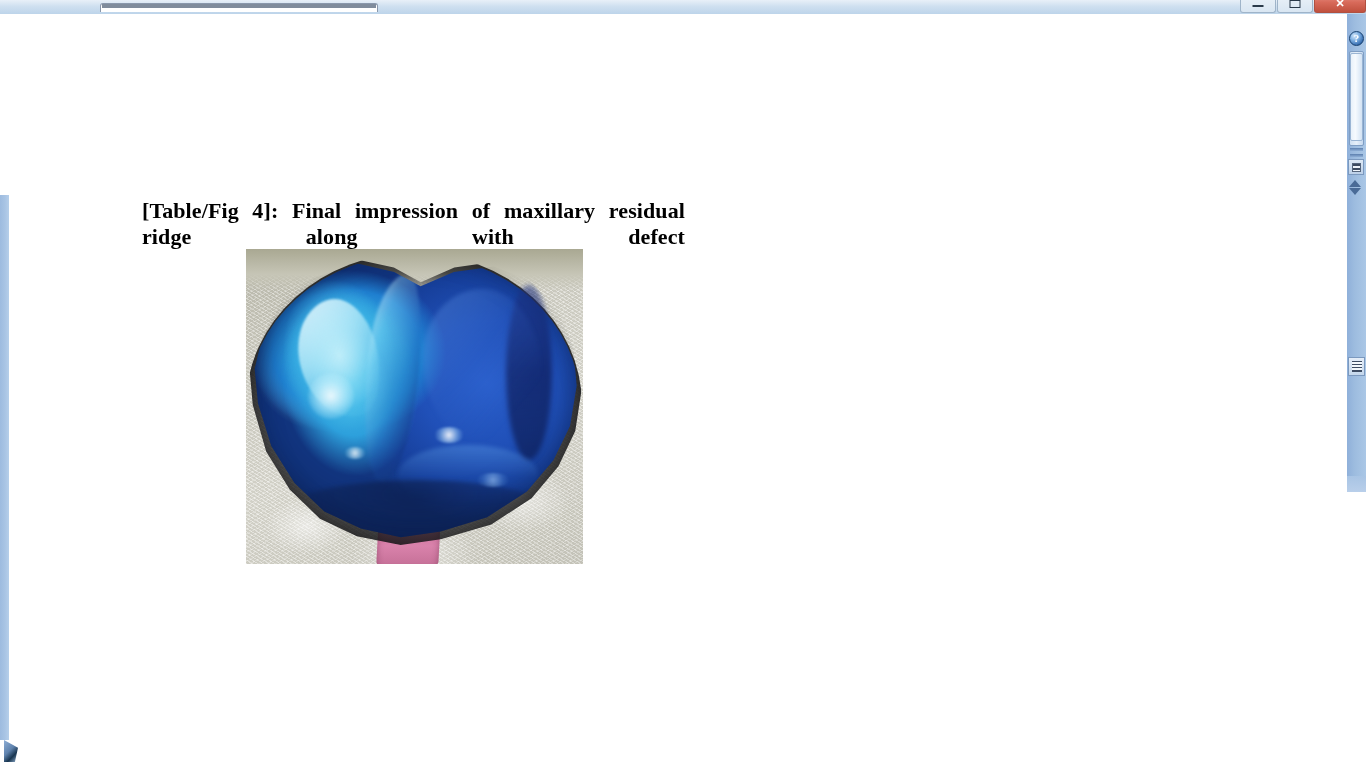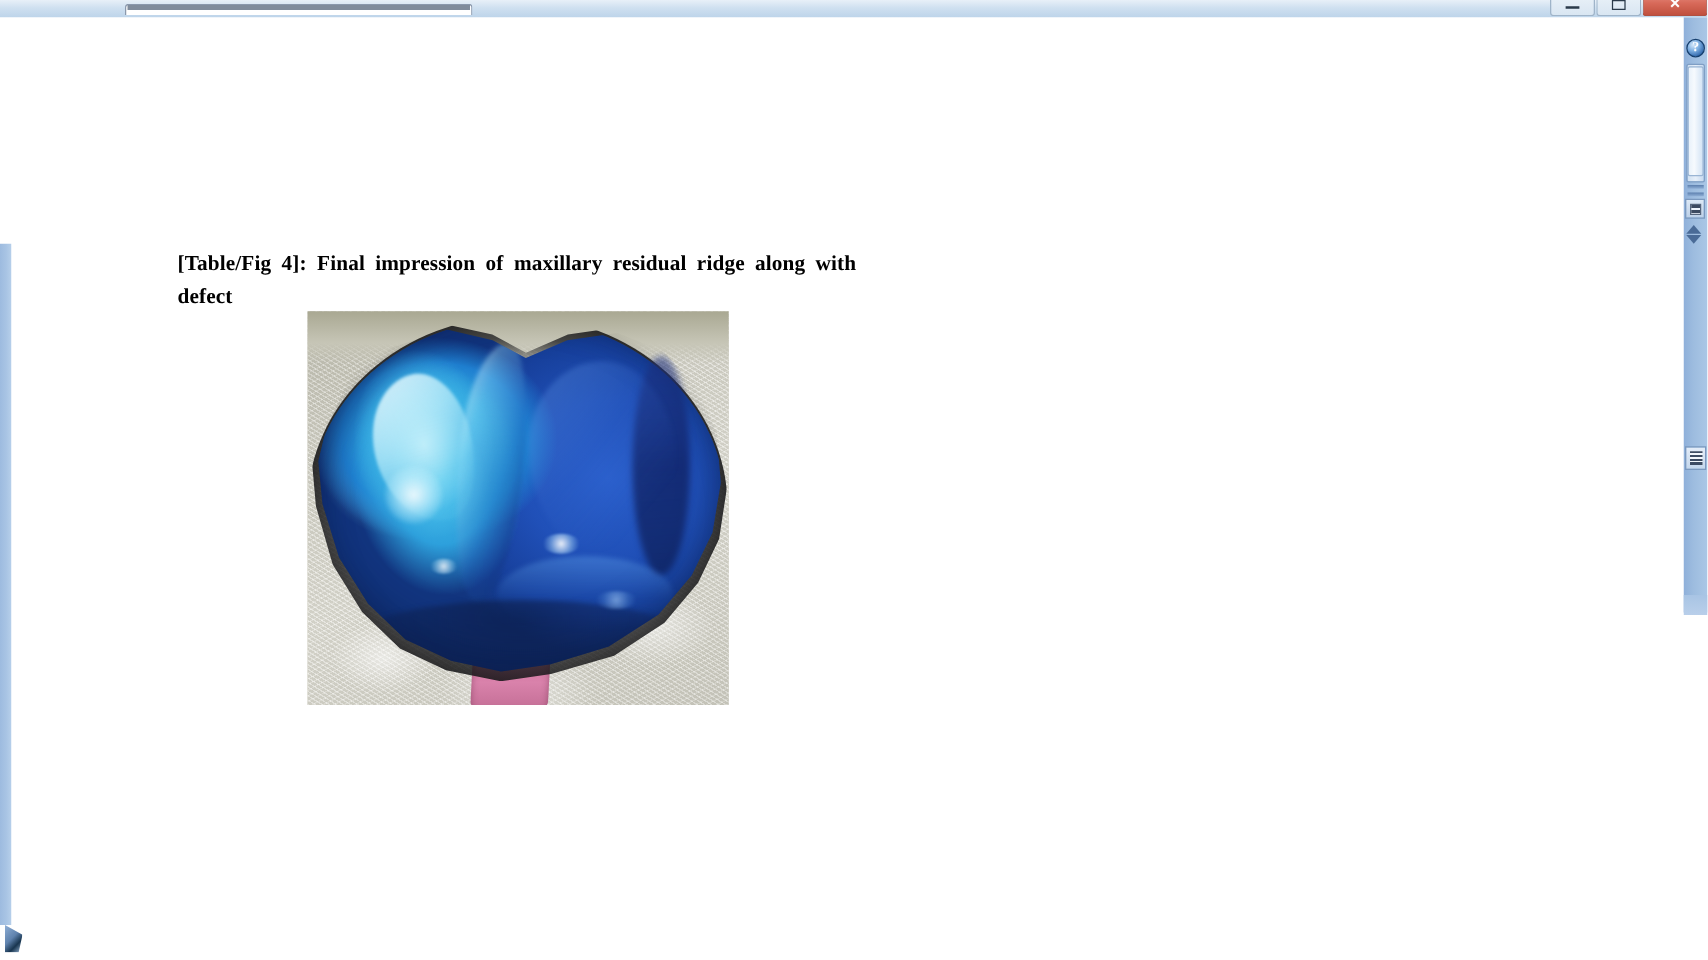--- a/index.html
+++ b/index.html
@@ -114,21 +114,21 @@
     height: 754px;
     background: #ffffff;
   }
 
   .caption {
     position: absolute;
     left: 142px;
     top: 184px;
     width: 543px;
     font-family: "Liberation Serif", serif;
-    font-size: 17px;
+    font-size: 22px;
     line-height: 25.5px;
     font-weight: bold;
     color: #000000;
     text-align: justify;
     text-justify: inter-word;
     letter-spacing: 0.1px;
   }
   .caption::after {
     content: "";
     display: inline-block;

